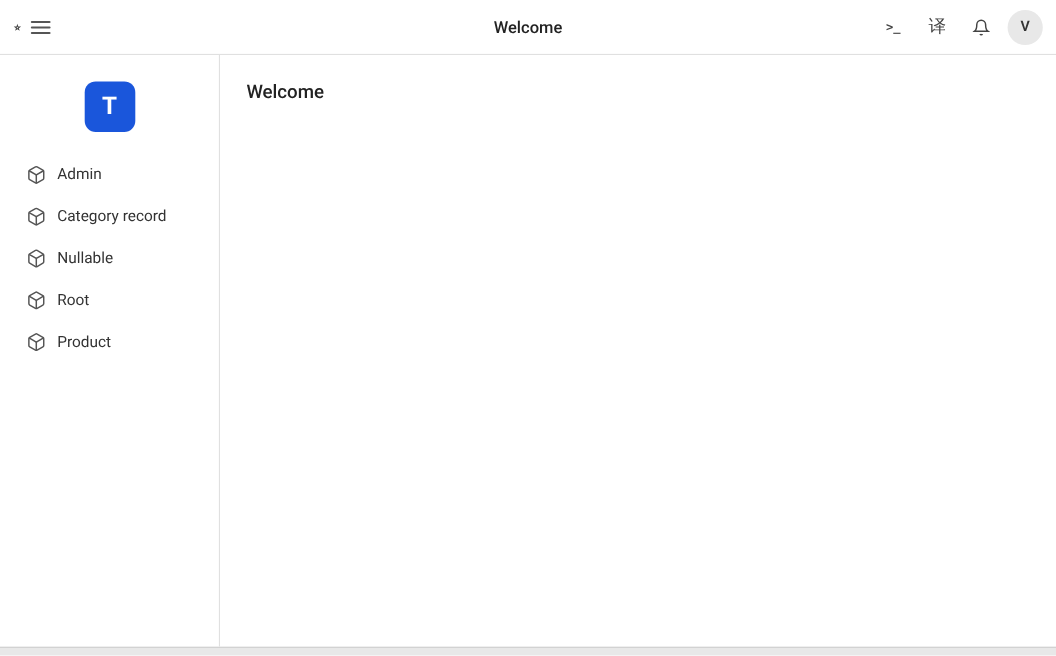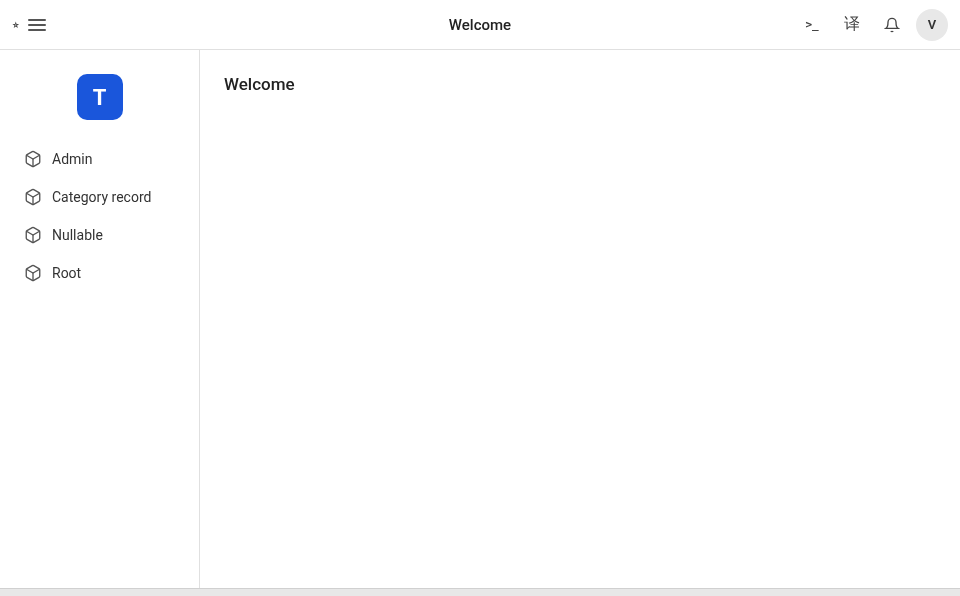--- a/index.html
+++ b/index.html
@@ -236,20 +236,28 @@
 
     <div class="nav-item">
       <svg class="nav-icon" viewBox="0 0 24 24" fill="none" stroke="#555" stroke-width="1.8">
         <path d="M21 16V8a2 2 0 00-1-1.73l-7-4a2 2 0 00-2 0l-7 4A2 2 0 003 8v8a2 2 0 001 1.73l7 4a2 2 0 002 0l7-4A2 2 0 0021 16z"></path>
         <polyline points="3.27 6.96 12 12.01 20.73 6.96"></polyline>
           <line x1="12" y1="22.08" x2="12" y2="12"></line>
       </svg>
       <span>Root</span>
     </div>
 
+    <div class="nav-item">
+      <svg class="nav-icon" viewBox="0 0 24 24" fill="none" stroke="#555" stroke-width="1.8">
+        <path d="M21 16V8a2 2 0 00-1-1.73l-7-4a2 2 0 00-2 0l-7 4A2 2 0 003 8v8a2 2 0 001 1.73l7 4a2 2 0 002 0l7-4A2 2 0 0021 16z"></path>
+        <polyline points="3.27 6.96 12 12.01 20.73 6.96"></polyline>
+          <line x1="12" y1="22.08" x2="12" y2="12"></line>
+      </svg>
+      <span>Product</span>
+    </div>
   </div>
 
   <div class="content">
     <h2 class="content-title">Welcome</h2>
   </div>
 </div>
 
 <div class="bottom-bar"></div>
 
 </body></html>

